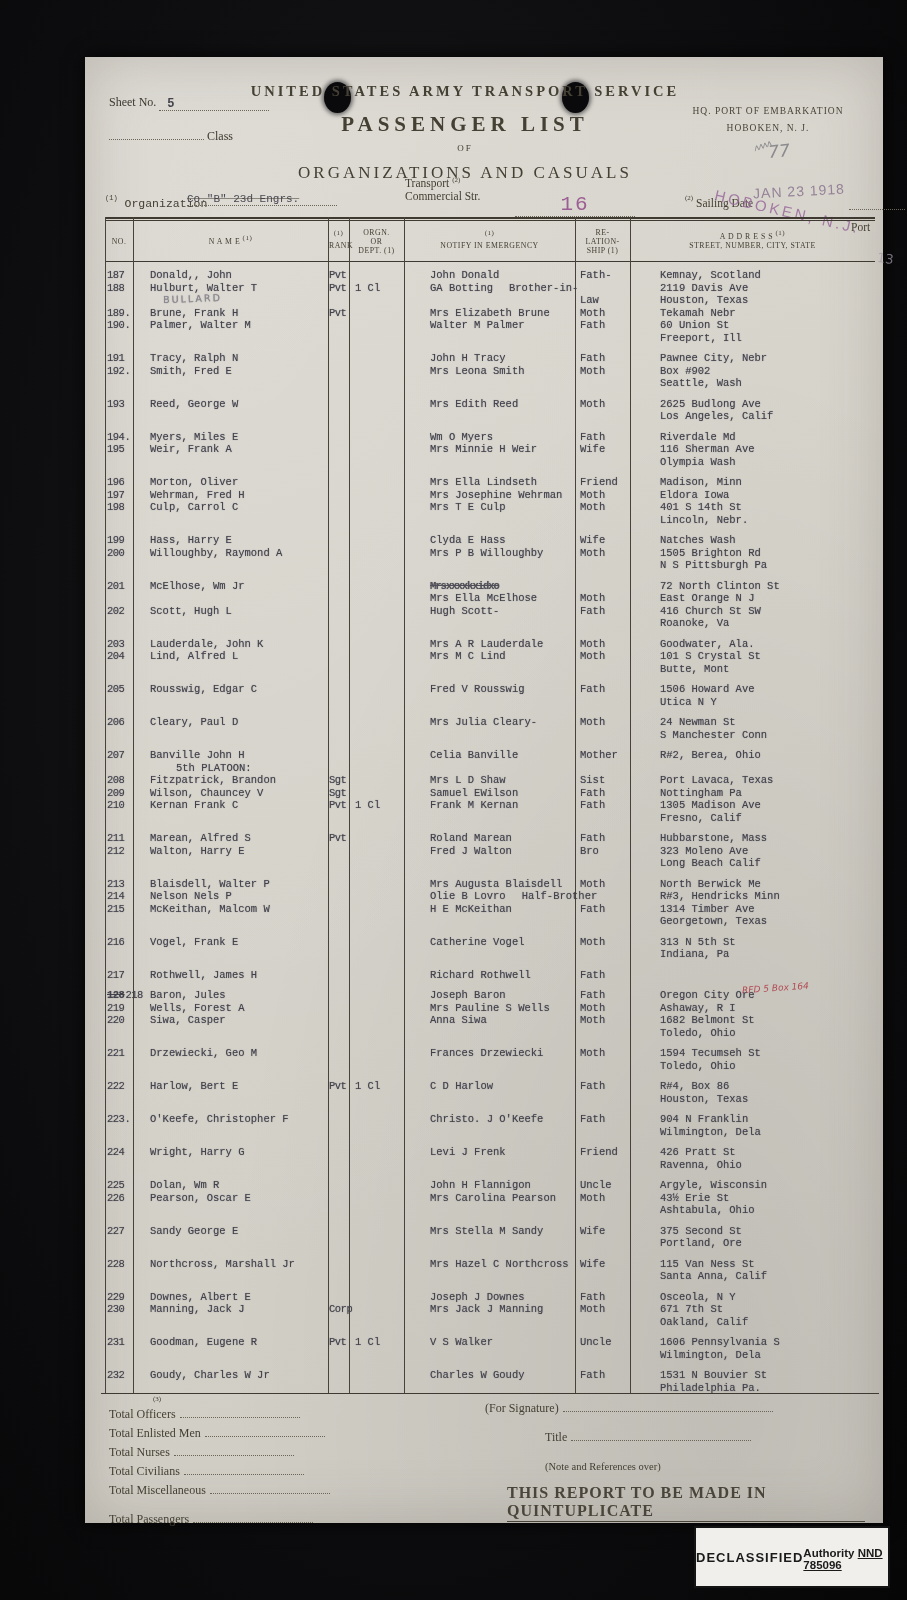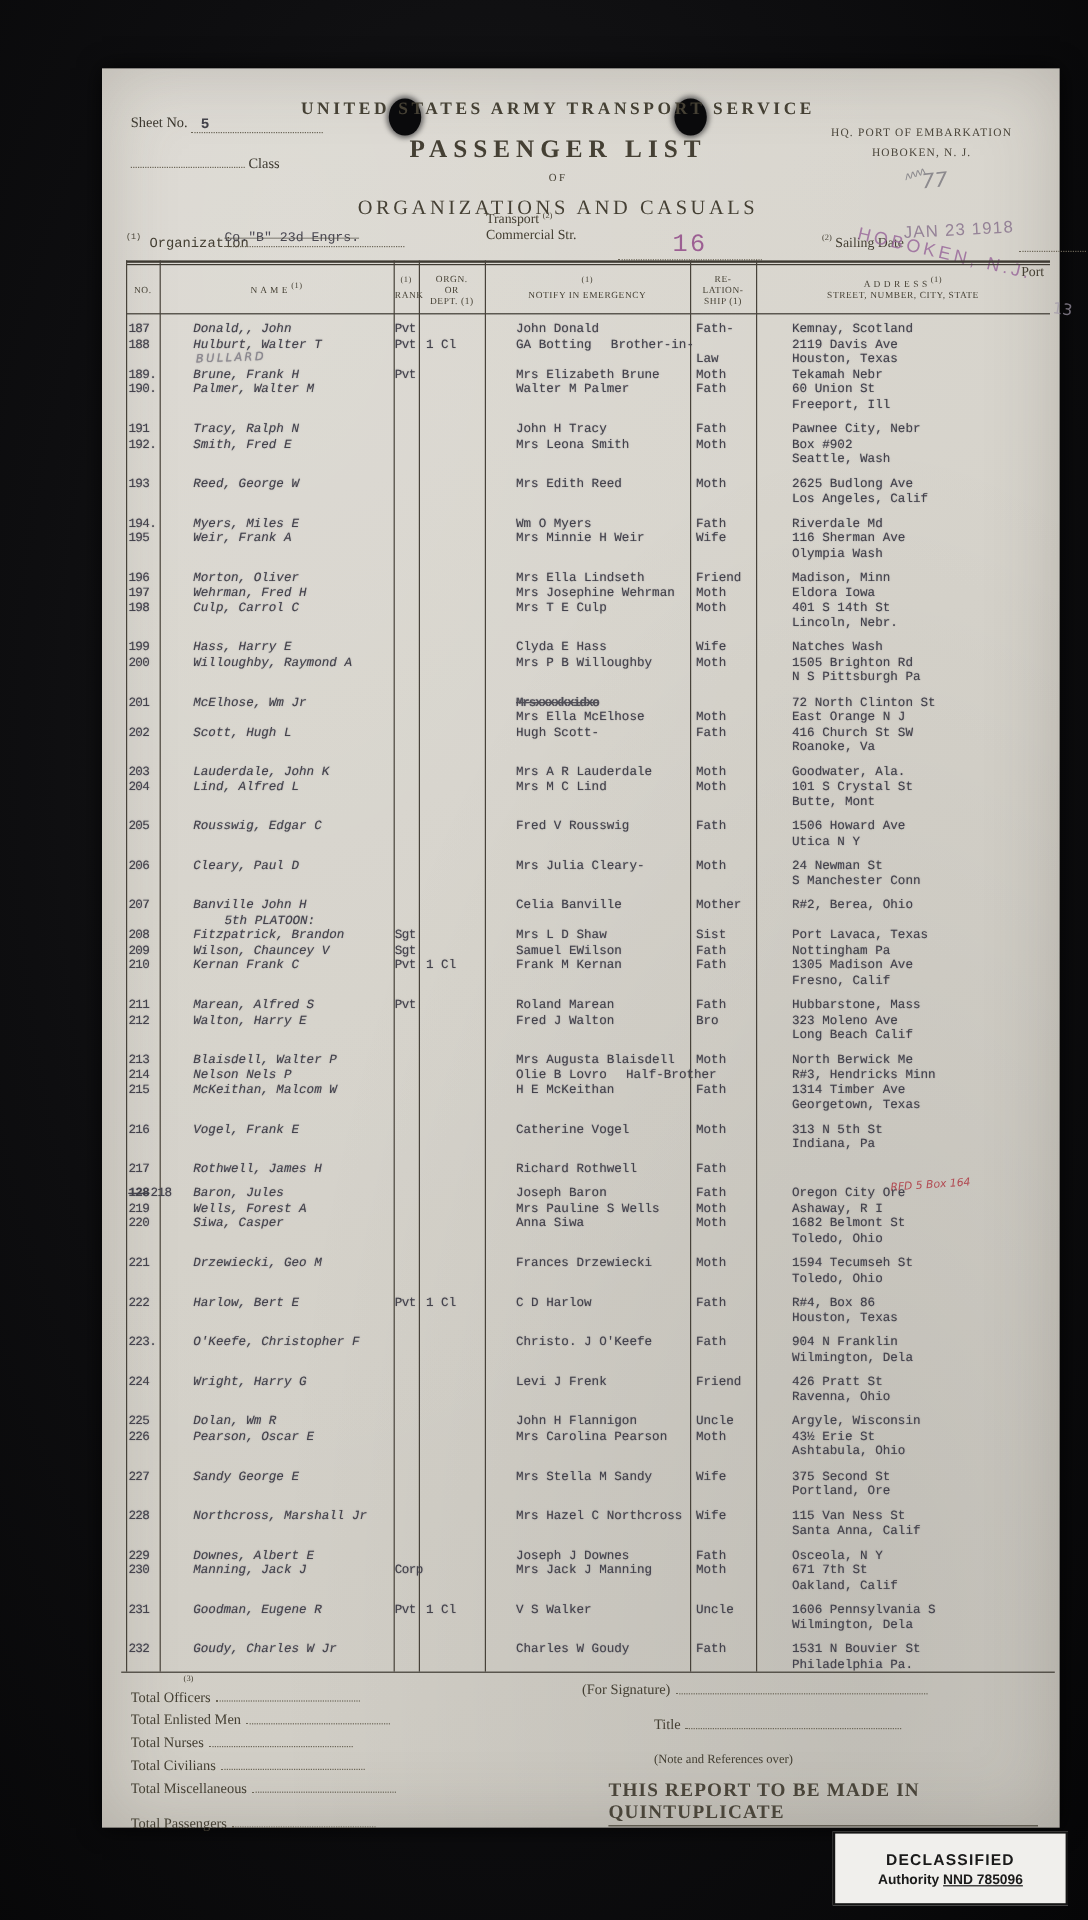--- a/index.html
+++ b/index.html
@@ -64,21 +64,21 @@
   .thead .hc{display:flex;flex-direction:column;justify-content:center;line-height:9px;padding:1px;}
   .headsep{position:absolute;left:0;top:44px;width:100%;border-top:1.4px solid #3e3a32;}
   .vline{position:absolute;top:0;width:0;border-left:1.2px solid #47423a;height:1176px;}
   .botline{position:absolute;left:-4px;top:1176px;width:calc(100% + 8px);border-top:1.6px solid #3e3a32;}
   .tbody{position:absolute;left:0;top:52px;width:100%;}
   .prow{display:grid;grid-template-columns:28px 195px 21px 55px 171px 55px 1fr;
     font-family:"Liberation Mono",monospace;font-size:10.5px;line-height:12.5px;
     color:#43424c;text-shadow:0 0 1px rgba(62,60,72,.55);}
   .prow.gap{margin-top:8px;}
   .c-no{padding-left:2px;letter-spacing:-.5px;}
-  .c-name{padding-left:28px;position:relative;font-style:italic;}
+  .c-name{padding-left:17px;position:relative;}
   .c-name .sub{padding-left:26px;}
   .c-rank{padding-left:1px;letter-spacing:-.5px;overflow:visible;white-space:nowrap;}
   .c-orgn{padding-left:6px;white-space:nowrap;}
   .c-notify{padding-left:26px;position:relative;white-space:nowrap;overflow:visible;}
   .c-rel{padding-left:5px;white-space:nowrap;overflow:visible;}
   .c-addr{padding-left:30px;position:relative;white-space:nowrap;}
   .struck{text-decoration:line-through;margin-right:1px;font-weight:bold;}
   .struckline{text-decoration:line-through;letter-spacing:-1px;font-weight:bold;opacity:.9;}
   .nright{display:inline-block;margin-left:16px;}
   .pencil-note{position:absolute;left:30px;top:11px;height:0;font-family:"DejaVu Sans",sans-serif;
@@ -93,21 +93,21 @@
   .totals .trow.last{margin-top:14px;}
   .sigblock{position:absolute;left:400px;top:1344px;width:380px;font-size:12px;color:#454034;}
   .sigrow .line{display:inline-block;width:210px;border-bottom:1px dotted #6b6557;margin-left:4px;}
   .titlerow{margin-top:14px;margin-left:60px;}
   .titlerow .line{display:inline-block;width:180px;border-bottom:1px dotted #6b6557;margin-left:4px;}
   .noterow{margin-top:16px;margin-left:60px;font-size:10.5px;}
   .quint{margin-top:12px;margin-left:22px;font-size:16px;letter-spacing:1px;
     border-bottom:1.4px solid #4a453a;display:inline-block;padding-bottom:1px;font-weight:bold;color:#4a453a;}
   
   .declass{position:absolute;left:694px;top:1526px;width:192px;height:58px;background:#f0efec;
-    border:2px solid #141414;display:flex;flex-direction:column;align-items:center;justify-content:center;
+    border:2px solid #141414;display:flex;flex-direction:row;align-items:center;justify-content:center;
     font-family:"Liberation Sans",sans-serif;color:#1a1a1a;}
   .declass .d1{font-size:13px;font-weight:bold;letter-spacing:1px;}
   .declass .d2{font-size:11.5px;font-weight:bold;margin-top:4px;}
   .declass .d2 u{text-decoration:underline;}
 </style>
 </head>
 <body>
 
 <div class="paper">
 

